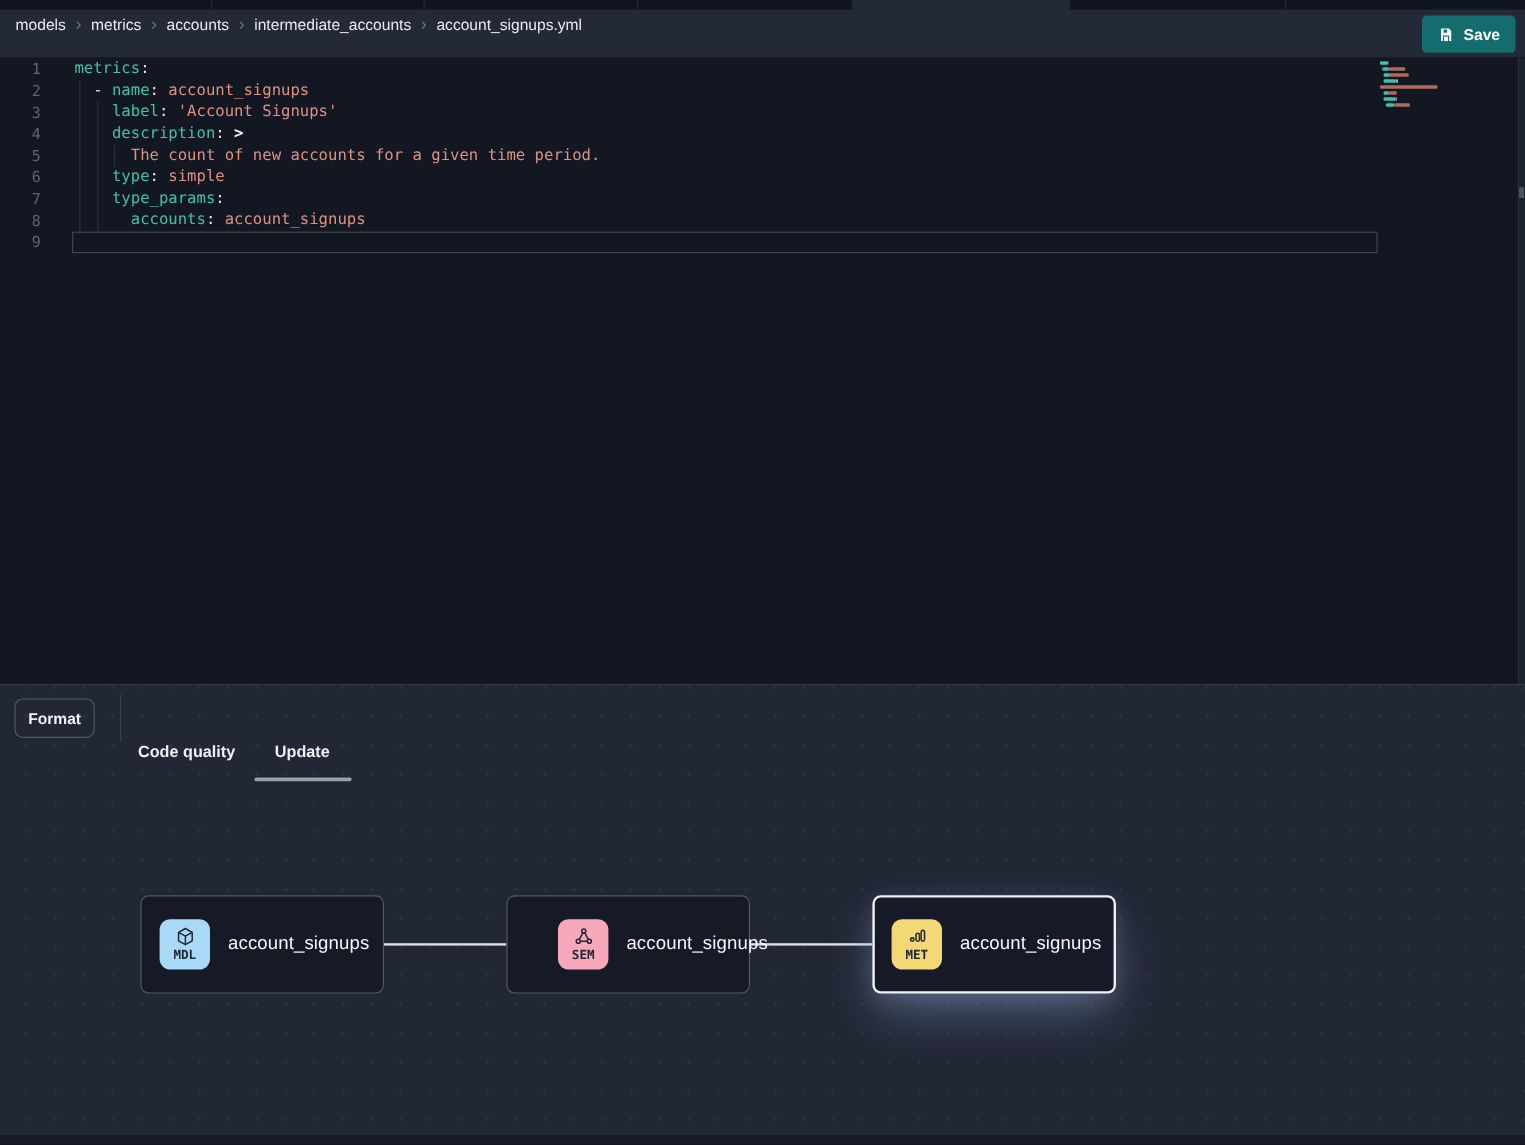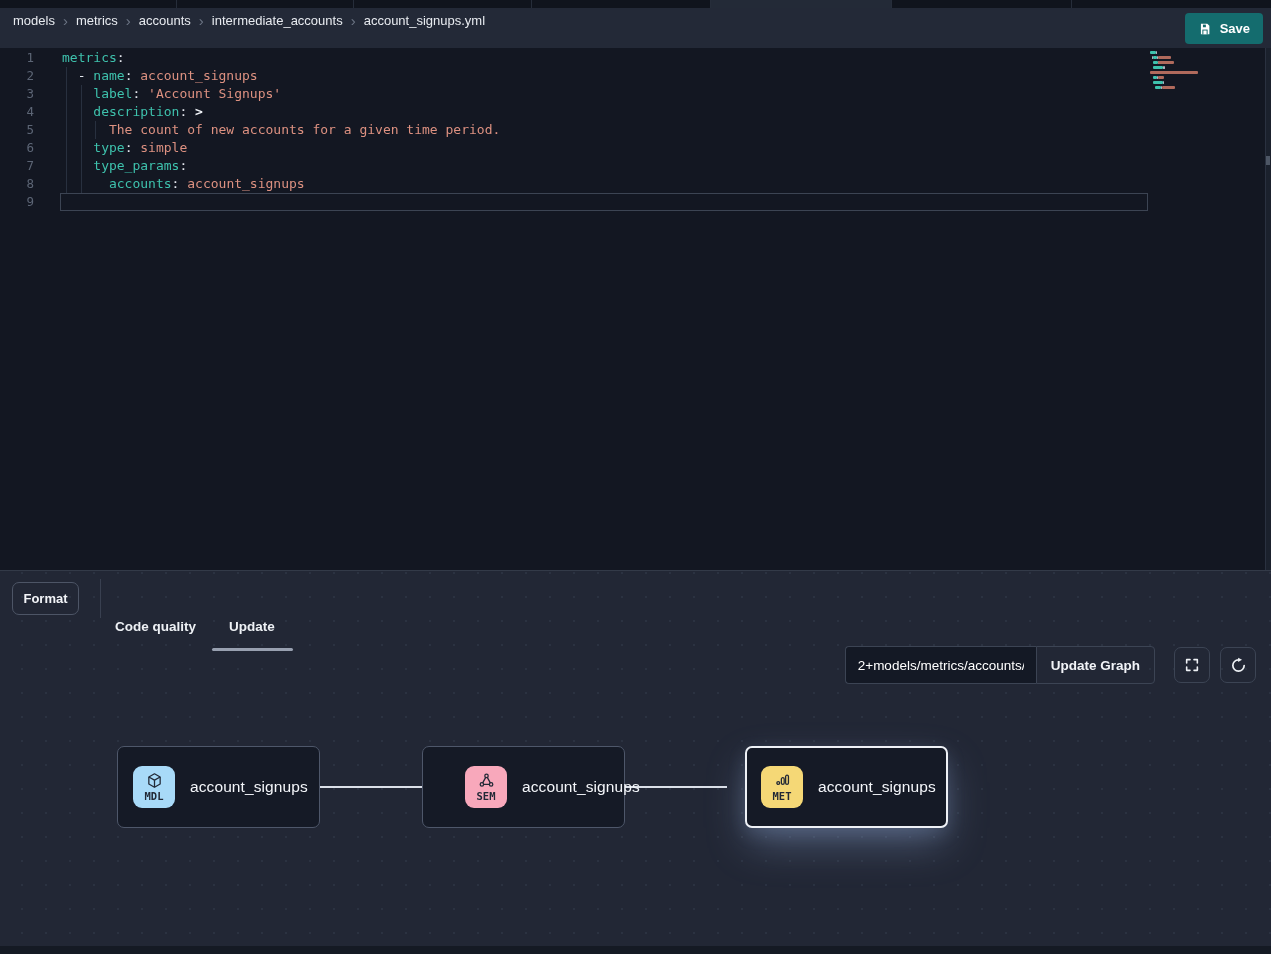--- a/index.html
+++ b/index.html
@@ -114,21 +114,21 @@
 
   
   .edge { position: absolute; height: 2px; background: #dbe0e8; top: 215px; }
   .edge-1 { left: 320px; width: 102px; }
   .edge-2 { left: 625px; width: 102px; }
   .node {
     position: absolute; top: 175px; width: 203px; height: 82px;
     background: #151a26; border: 1px solid #4e576a; border-radius: 7px;
     display: flex; align-items: center; padding-left: 15px; cursor: pointer;
   }
-  .node-1 { left: 117px; } .node-2 { left: 422px; } .node-3 { left: 727px; margin-left: 18px; }
+  .node-1 { left: 117px; } .node-2 { left: 422px; } .node-3 { left: 727px; }
   .node.selected {
     border: 2px solid #eef1f6; padding-left: 14px;
     box-shadow: 0 18px 42px -4px rgba(145,170,215,.40), 0 6px 18px rgba(145,170,215,.18);
   }
   .node-icon {
     width: 42px; height: 42px; border-radius: 9px; flex: none;
     display: flex; flex-direction: column; align-items: center; justify-content: center;
   }
   .node-badge {
     font-family: "DejaVu Sans Mono", monospace; font-size: 10.5px; font-weight: bold;
@@ -271,44 +271,20 @@
 </div>
 
 <div class="panel">
   <button class="format-btn">Format</button>
   <div class="header-divider"></div>
   <div class="tabs">
     <div class="tab">Code quality</div>
     <div class="tab active">Update</div>
   </div>
 
-  <div class="controls">
-    <div class="filter-group">
-      <input class="filter-input" type="text" value="2+models/metrics/accounts/" style="">
-      <button class="update-btn">Update Graph</button>
-    </div>
-    <button class="icon-btn">
-      <span style="display:flex;">
-        <svg width="16" height="16" viewBox="0 0 24 24" fill="none" stroke="#eef1f5" stroke-width="2.4" stroke-linecap="round" stroke-linejoin="round">
-          <path d="M4 9 V4 h5"></path>
-            <path d="M15 4 h5 v5"></path>
-            <path d="M20 15 v5 h-5"></path>
-            <path d="M9 20 H4 v-5"></path>
-        </svg>
-      </span>
-    </button>
-    <button class="icon-btn">
-      <span style="display:flex;">
-        <svg width="17" height="17" viewBox="0 0 24 24" fill="none" stroke="#eef1f5" stroke-width="2.4" stroke-linecap="round">
-          <path d="M20 12 a8 8 0 1 1 -8 -8"></path>
-          <polygon points="11.5,1 17,4 11.5,7" fill="#eef1f5" stroke="none"></polygon>
-        </svg>
-      </span>
-    </button>
-  </div>
 
   <div class="edge edge-1"></div>
   <div class="edge edge-2"></div>
 
   <div class="node node-1">
     <div class="node-icon" style="background: rgb(168, 218, 248); --icon-bg: #a8daf8;">
       <span style="display:flex;">
         <svg width="17" height="17" viewBox="0 0 24 24" fill="none" stroke="#222936" stroke-width="1.8" stroke-linejoin="round">
           <path d="M12 2.5 L20 7 v10 L12 21.5 L4 17 V7 Z"></path>
           <path d="M4 7 L12 11.5 L20 7"></path>

